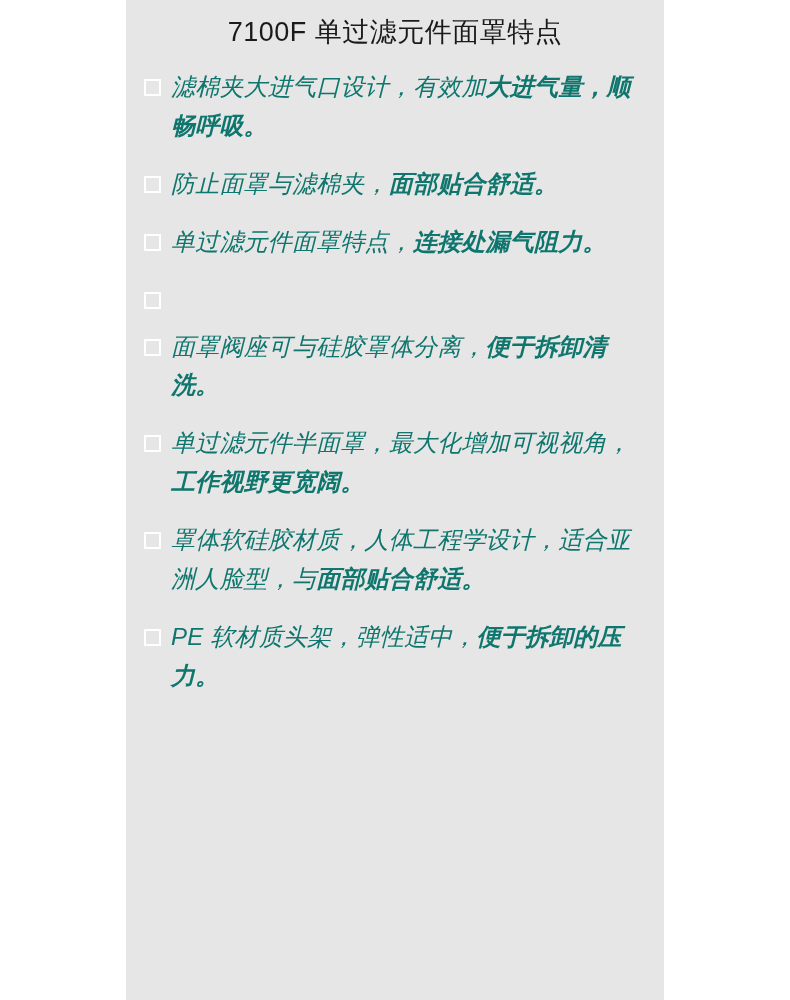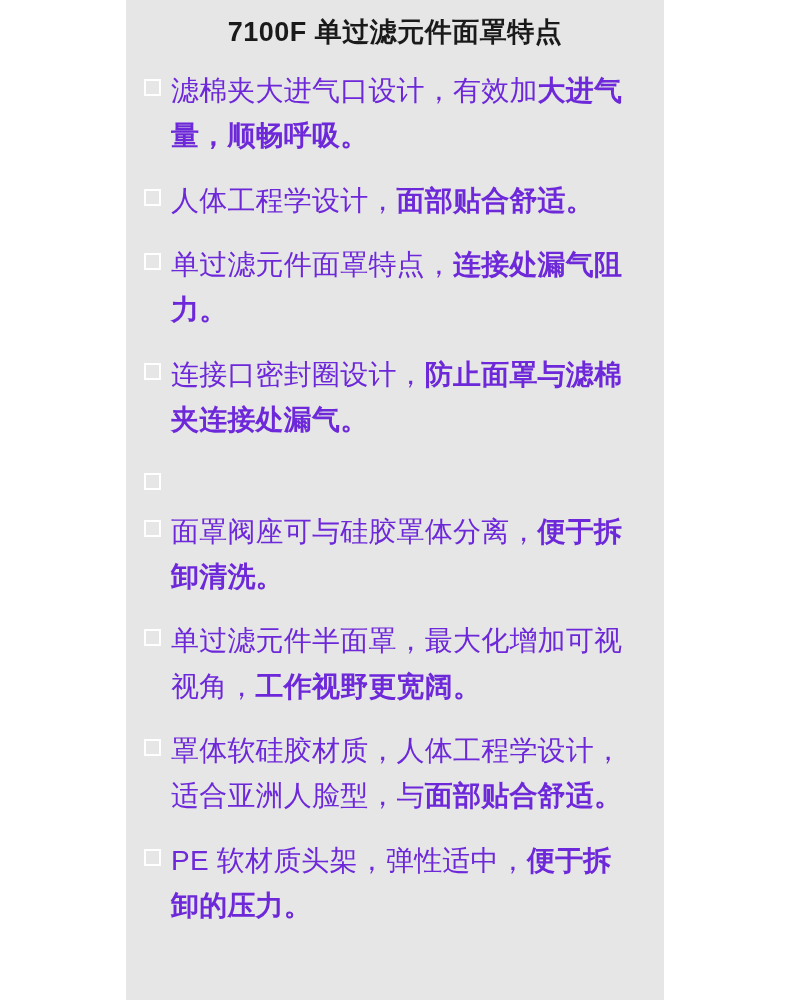--- a/index.html
+++ b/index.html
@@ -29,21 +29,21 @@
     box-sizing: border-box;
     padding: 0;
   }
   .title {
     position: absolute;
     left: 0;
     top: 16px;
     width: 538px;
     text-align: center;
     font-size: 27px;
-    font-weight: bold;
+    font-weight: normal;
     color: #1a1a1a;
     letter-spacing: 0.5px;
     line-height: 1.2;
   }
   .feature-list {
     position: absolute;
     left: 0;
     top: 68px;
     width: 538px;
     margin: 0;
@@ -62,25 +62,26 @@
     width: 17px;
     height: 17px;
     border: 2px solid #ffffff;
     background: #e6e6e6;
     margin-top: 11px;
     margin-right: 10px;
     box-sizing: border-box;
   }
   .feature-text {
     flex: 1 1 auto;
-    font-size: 28px;
+    font-size: 24px;
     line-height: 1.62;
-    color: #6d28d9;
+    color: #0f766e;
     letter-spacing: 0.2px;
     text-indent: 0;
+    font-style: italic;
   }
   .feature-text .em {
     font-weight: bold;
   }
   .feature-text .normal {
     font-weight: normal;
   }
 </style>
 </head>
 <body>
@@ -92,32 +93,28 @@
 
     <ul class="feature-list">
 
       <li class="feature-item">
         <span class="checkbox"></span>
         <span class="feature-text"><span class="normal">滤棉夹大进气口设计，有效加</span><span class="em">大进气量，</span><span class="em">顺畅呼吸。</span></span>
       </li>
 
       <li class="feature-item">
         <span class="checkbox"></span>
-        <span class="feature-text"><span class="normal">人体工程学设计，</span><span class="em">面部贴合舒适。</span></span>
+        <span class="feature-text"><span class="normal">防止面罩与滤棉夹，</span><span class="em">面部贴合舒适。</span></span>
       </li>
 
       <li class="feature-item">
         <span class="checkbox"></span>
         <span class="feature-text"><span class="normal">单过滤元件面罩特点，</span><span class="em">连接处漏气</span><span class="em">阻力。</span></span>
       </li>
 
-      <li class="feature-item">
-        <span class="checkbox"></span>
-        <span class="feature-text"><span class="normal">连接口密封圈设计，</span><span class="em">防止面罩与滤棉夹</span><span class="em">连接处漏气。</span></span>
-      </li>
 
       <li class="feature-item">
         <span class="checkbox"></span>
       </li>
 
       <li class="feature-item">
         <span class="checkbox"></span>
         <span class="feature-text"><span class="normal">面罩阀座可与硅胶罩体分离，</span><span class="em">便于拆卸</span><span class="em">清洗。</span></span>
       </li>
 

